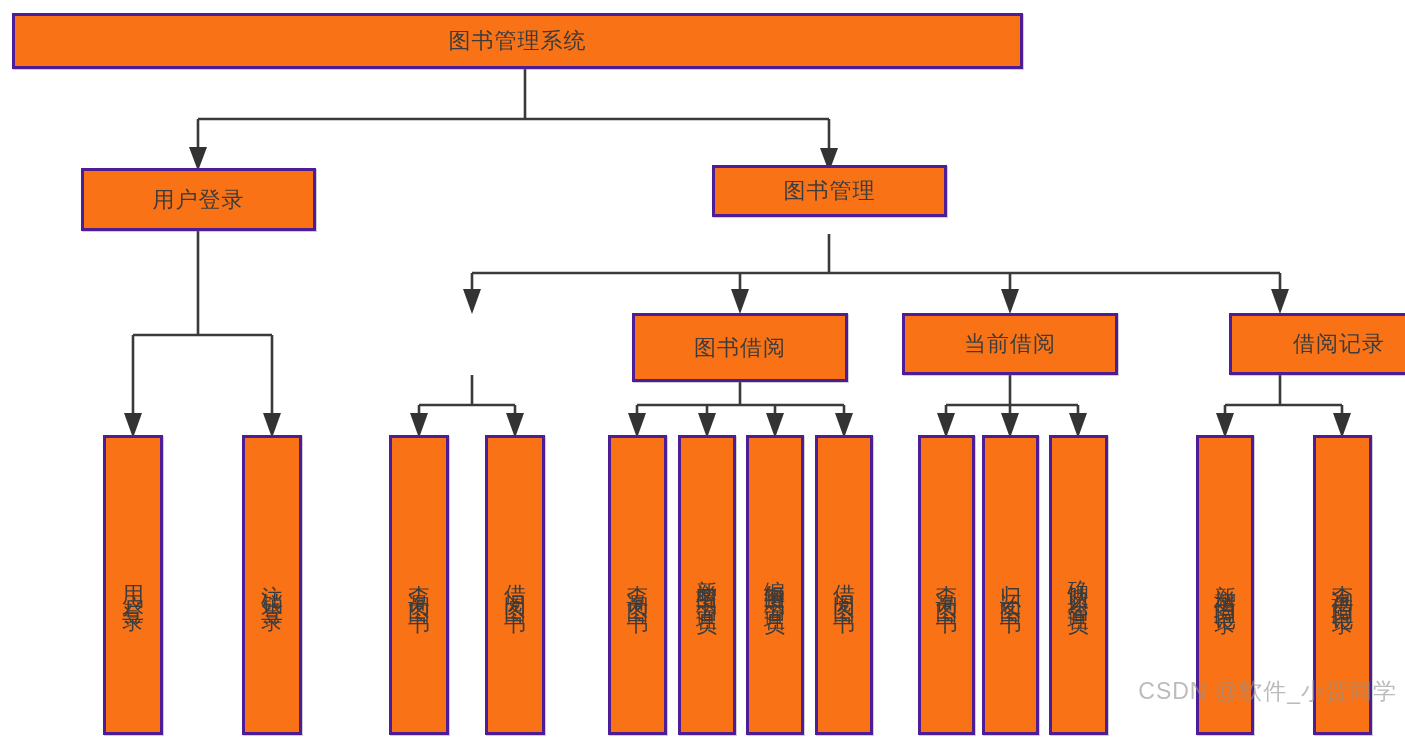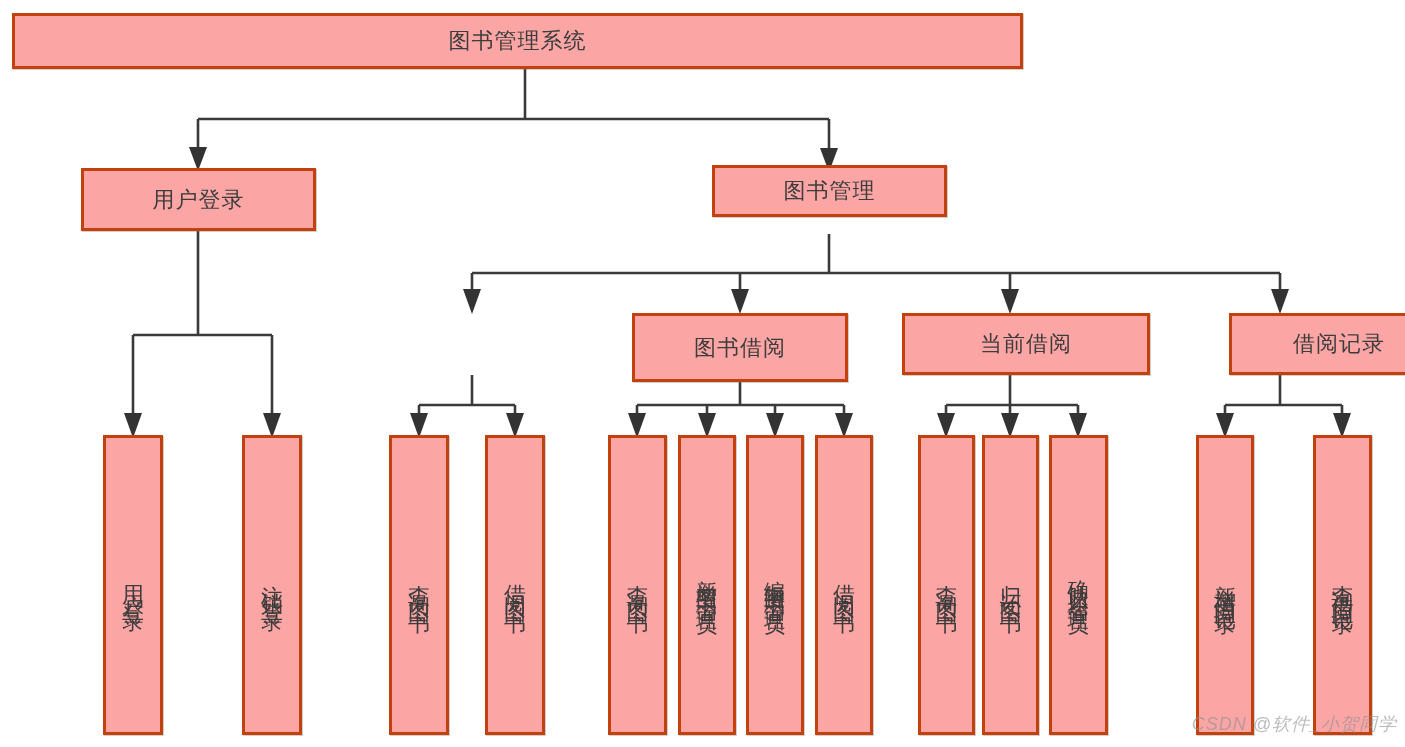--- a/index.html
+++ b/index.html
@@ -18,22 +18,22 @@
   #connectors {
     position: absolute;
     left: 0;
     top: 0;
     z-index: 1;
     pointer-events: none;
   }
   .box {
     position: absolute;
     box-sizing: border-box;
-    background: #fca5a5;
-    border: 3px solid #c2410c;
+    background: #f97316;
+    border: 3px solid #4c1d95;
     box-shadow: 1px 1px 0 rgba(120,120,120,0.35);
     display: flex;
     align-items: center;
     justify-content: center;
     color: #3c3c3c;
     z-index: 2;
     text-align: left;
   }
   .box.h {
     font-size: 22px;
@@ -45,27 +45,26 @@
     text-orientation: mixed;
     font-size: 22px;
     letter-spacing: 9px;
     line-height: 1;
   }
   .box.v.med { letter-spacing: 6px; }
   .box.v.long { letter-spacing: 5px; font-size: 21px; }
   .watermark {
     position: absolute;
     right: 8px;
-    top: 712px;
+    top: 676px;
     z-index: 3;
-    font-size: 18px;
+    font-size: 23px;
     color: rgba(145,145,145,0.62);
     letter-spacing: 1px;
     white-space: nowrap;
-    font-style: italic;
   }
 </style>
 </head>
 <body>
 
 <div id="canvas">
 
   <svg id="connectors" width="1405" height="747" viewBox="0 0 1405 747">
 
     <g stroke="#3a3a3a" stroke-width="2.6" fill="#333333">
@@ -123,21 +122,21 @@
   <div class="box h" style="left:81px;top:168px;width:235px;height:63px">
     <span>用户登录</span>
   </div>
   <div class="box h" style="left:712px;top:165px;width:235px;height:52px">
     <span>图书管理</span>
   </div>
 
   <div class="box h" style="left:632px;top:313px;width:216px;height:69px">
     <span>图书借阅</span>
   </div>
-  <div class="box h" style="left:902px;top:313px;width:248px;height:62px">
+  <div class="box h" style="left:902px;top:313px;width:216px;height:62px">
     <span>当前借阅</span>
   </div>
   <div class="box h" style="left:1229px;top:313px;width:220px;height:62px">
     <span>借阅记录</span>
   </div>
 
   <div class="box v" style="left:103px;top:435px;width:60px;height:300px">
     <span>用户登录</span>
   </div>
   <div class="box v" style="left:242px;top:435px;width:60px;height:300px">

